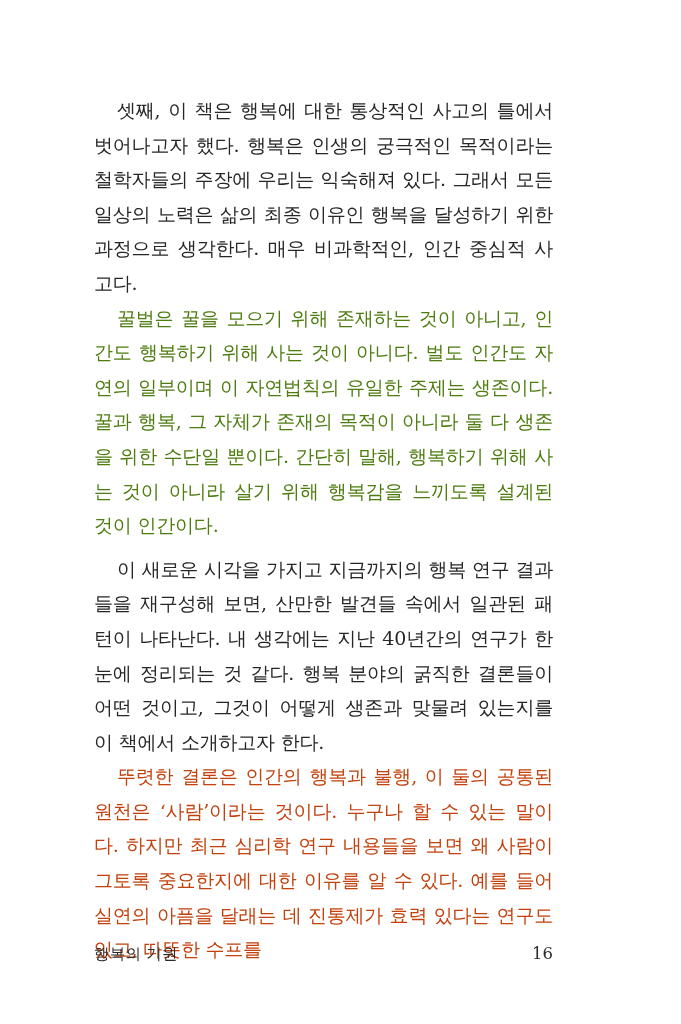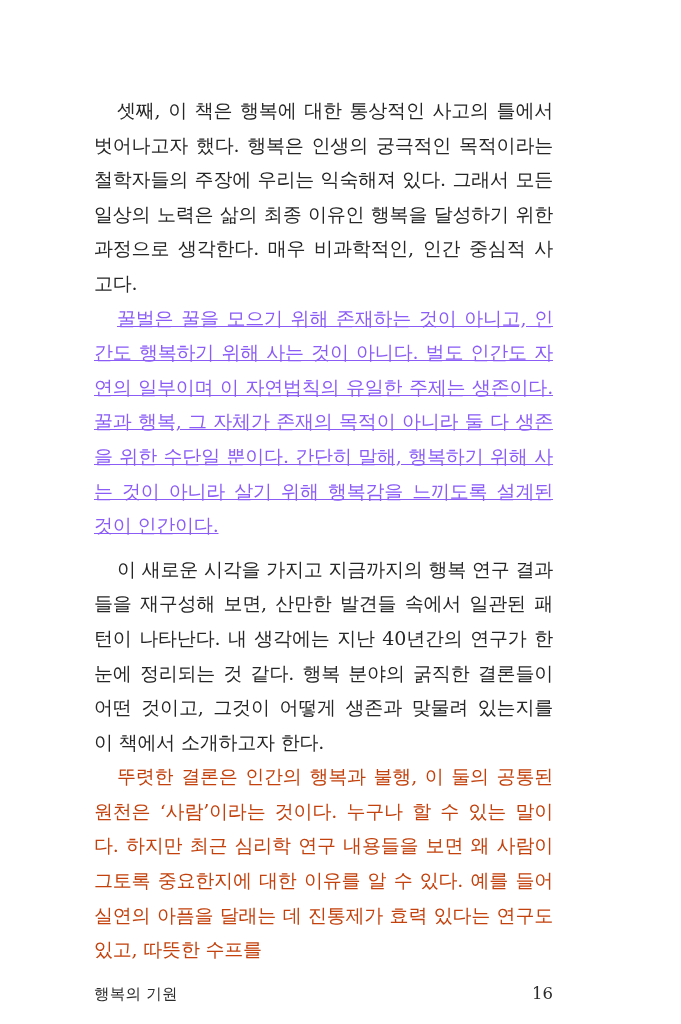--- a/index.html
+++ b/index.html
@@ -47,30 +47,29 @@
     justify-content: space-between;
     align-items: baseline;
     color: #2b2b2b;
   }
   .book-title {
     font-size: 15.5px;
     letter-spacing: 0.2px;
   }
   .page-number {
     font-size: 16.5px;
-    margin-top: 40px;
   }
 </style>
 </head>
 <body style="background: rgb(255, 255, 255);">
 
 <div class="page">
   <main class="text-block">
       <p class="para" style="color: rgb(38, 38, 38);">셋째, 이 책은 행복에 대한 통상적인 사고의 틀에서 벗어나고자 했다. 행복은 인생의 궁극적인 목적이라는 철학자들의 주장에 우리는 익숙해져 있다. 그래서 모든 일상의 노력은 삶의 최종 이유인 행복을 달성하기 위한 과정으로 생각한다. 매우 비과학적인, 인간 중심적 사고다.</p>
-      <p class="para" style="color: #8b5cf6; text-decoration: underline;">꿀벌은 꿀을 모으기 위해 존재하는 것이 아니고, 인간도 행복하기 위해 사는 것이 아니다. 벌도 인간도 자연의 일부이며 이 자연법칙의 유일한 주제는 생존이다. 꿀과 행복, 그 자체가 존재의 목적이 아니라 둘 다 생존을 위한 수단일 뿐이다. 간단히 말해, 행복하기 위해 사는 것이 아니라 살기 위해 행복감을 느끼도록 설계된 것이 인간이다.</p>
+      <p class="para" style="color: #4d7c0f;">꿀벌은 꿀을 모으기 위해 존재하는 것이 아니고, 인간도 행복하기 위해 사는 것이 아니다. 벌도 인간도 자연의 일부이며 이 자연법칙의 유일한 주제는 생존이다. 꿀과 행복, 그 자체가 존재의 목적이 아니라 둘 다 생존을 위한 수단일 뿐이다. 간단히 말해, 행복하기 위해 사는 것이 아니라 살기 위해 행복감을 느끼도록 설계된 것이 인간이다.</p>
       <p class="para" style="color: rgb(38, 38, 38); margin-top: 9px;">이 새로운 시각을 가지고 지금까지의 행복 연구 결과들을 재구성해 보면, 산만한 발견들 속에서 일관된 패턴이 나타난다. 내 생각에는 지난 40년간의 연구가 한눈에 정리되는 것 같다. 행복 분야의 굵직한 결론들이 어떤 것이고, 그것이 어떻게 생존과 맞물려 있는지를 이 책에서 소개하고자 한다.</p>
       <p class="para" style="color: #c2410c;">뚜렷한 결론은 인간의 행복과 불행, 이 둘의 공통된 원천은 ‘사람’이라는 것이다. 누구나 할 수 있는 말이다. 하지만 최근 심리학 연구 내용들을 보면 왜 사람이 그토록 중요한지에 대한 이유를 알 수 있다. 예를 들어 실연의 아픔을 달래는 데 진통제가 효력 있다는 연구도 있고, 따뜻한 수프를</p>
     </main>
 
   <footer class="footer">
     <span class="book-title">행복의 기원</span>
     <span class="page-number">16</span>
   </footer>
 </div>
 

